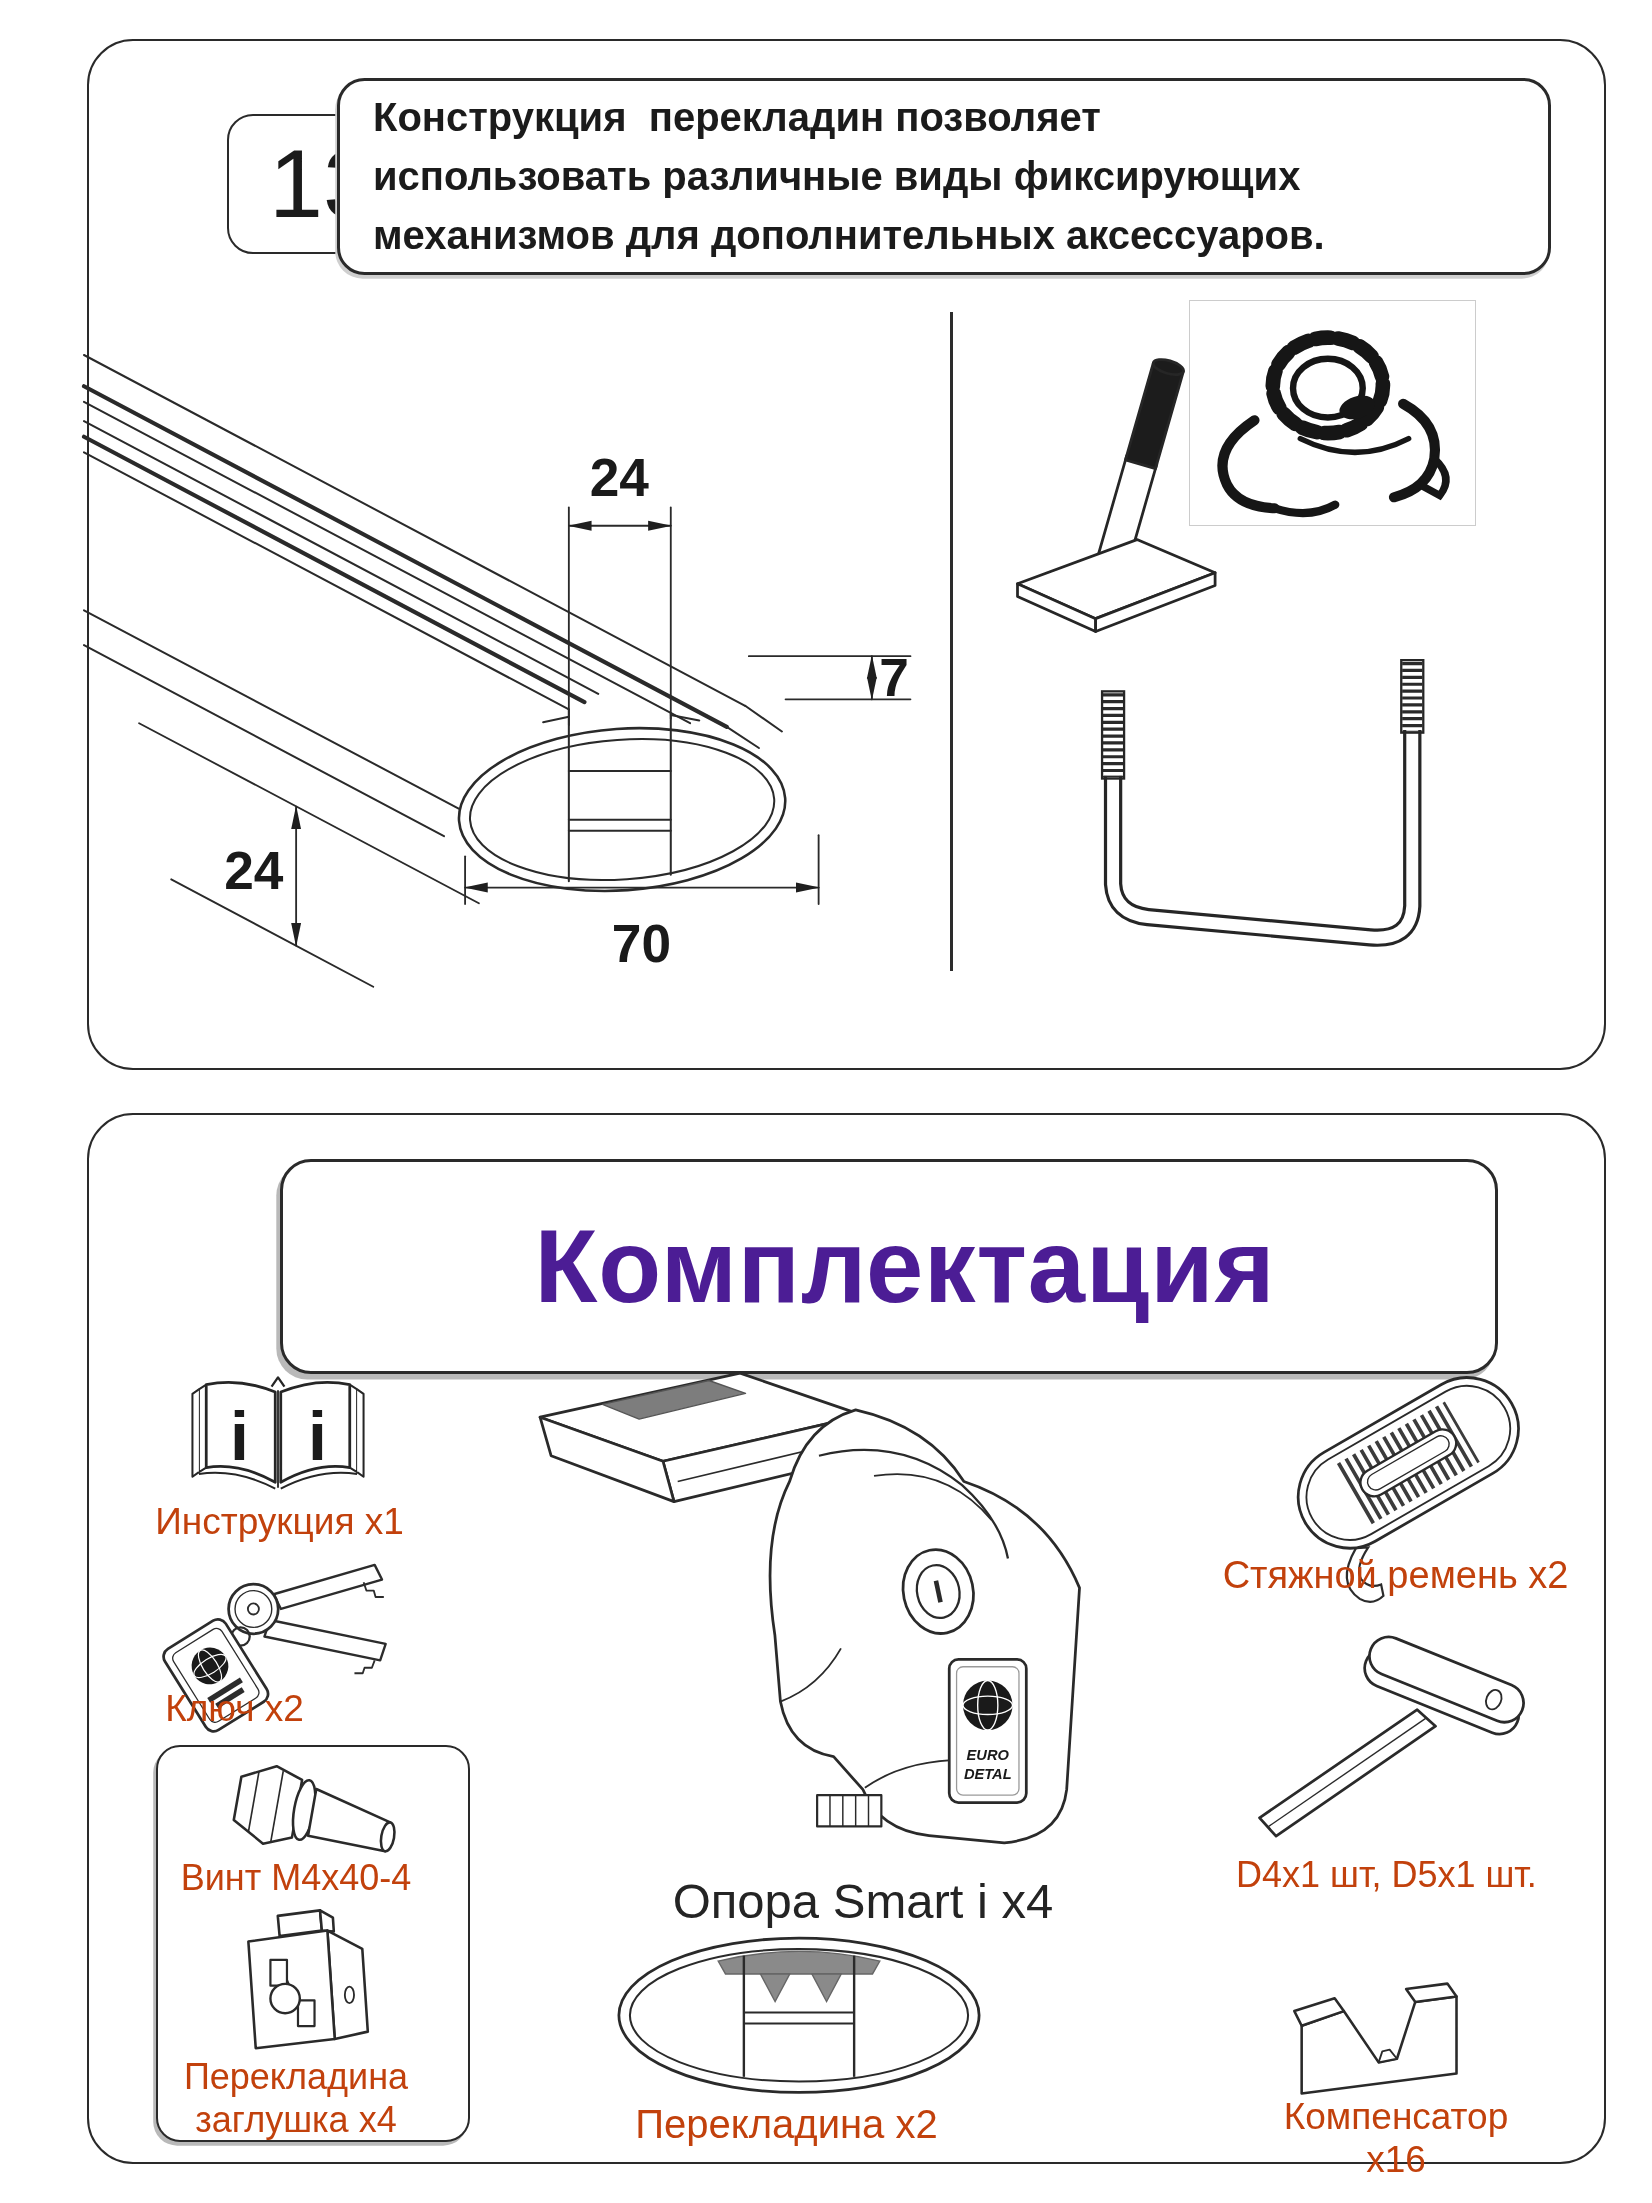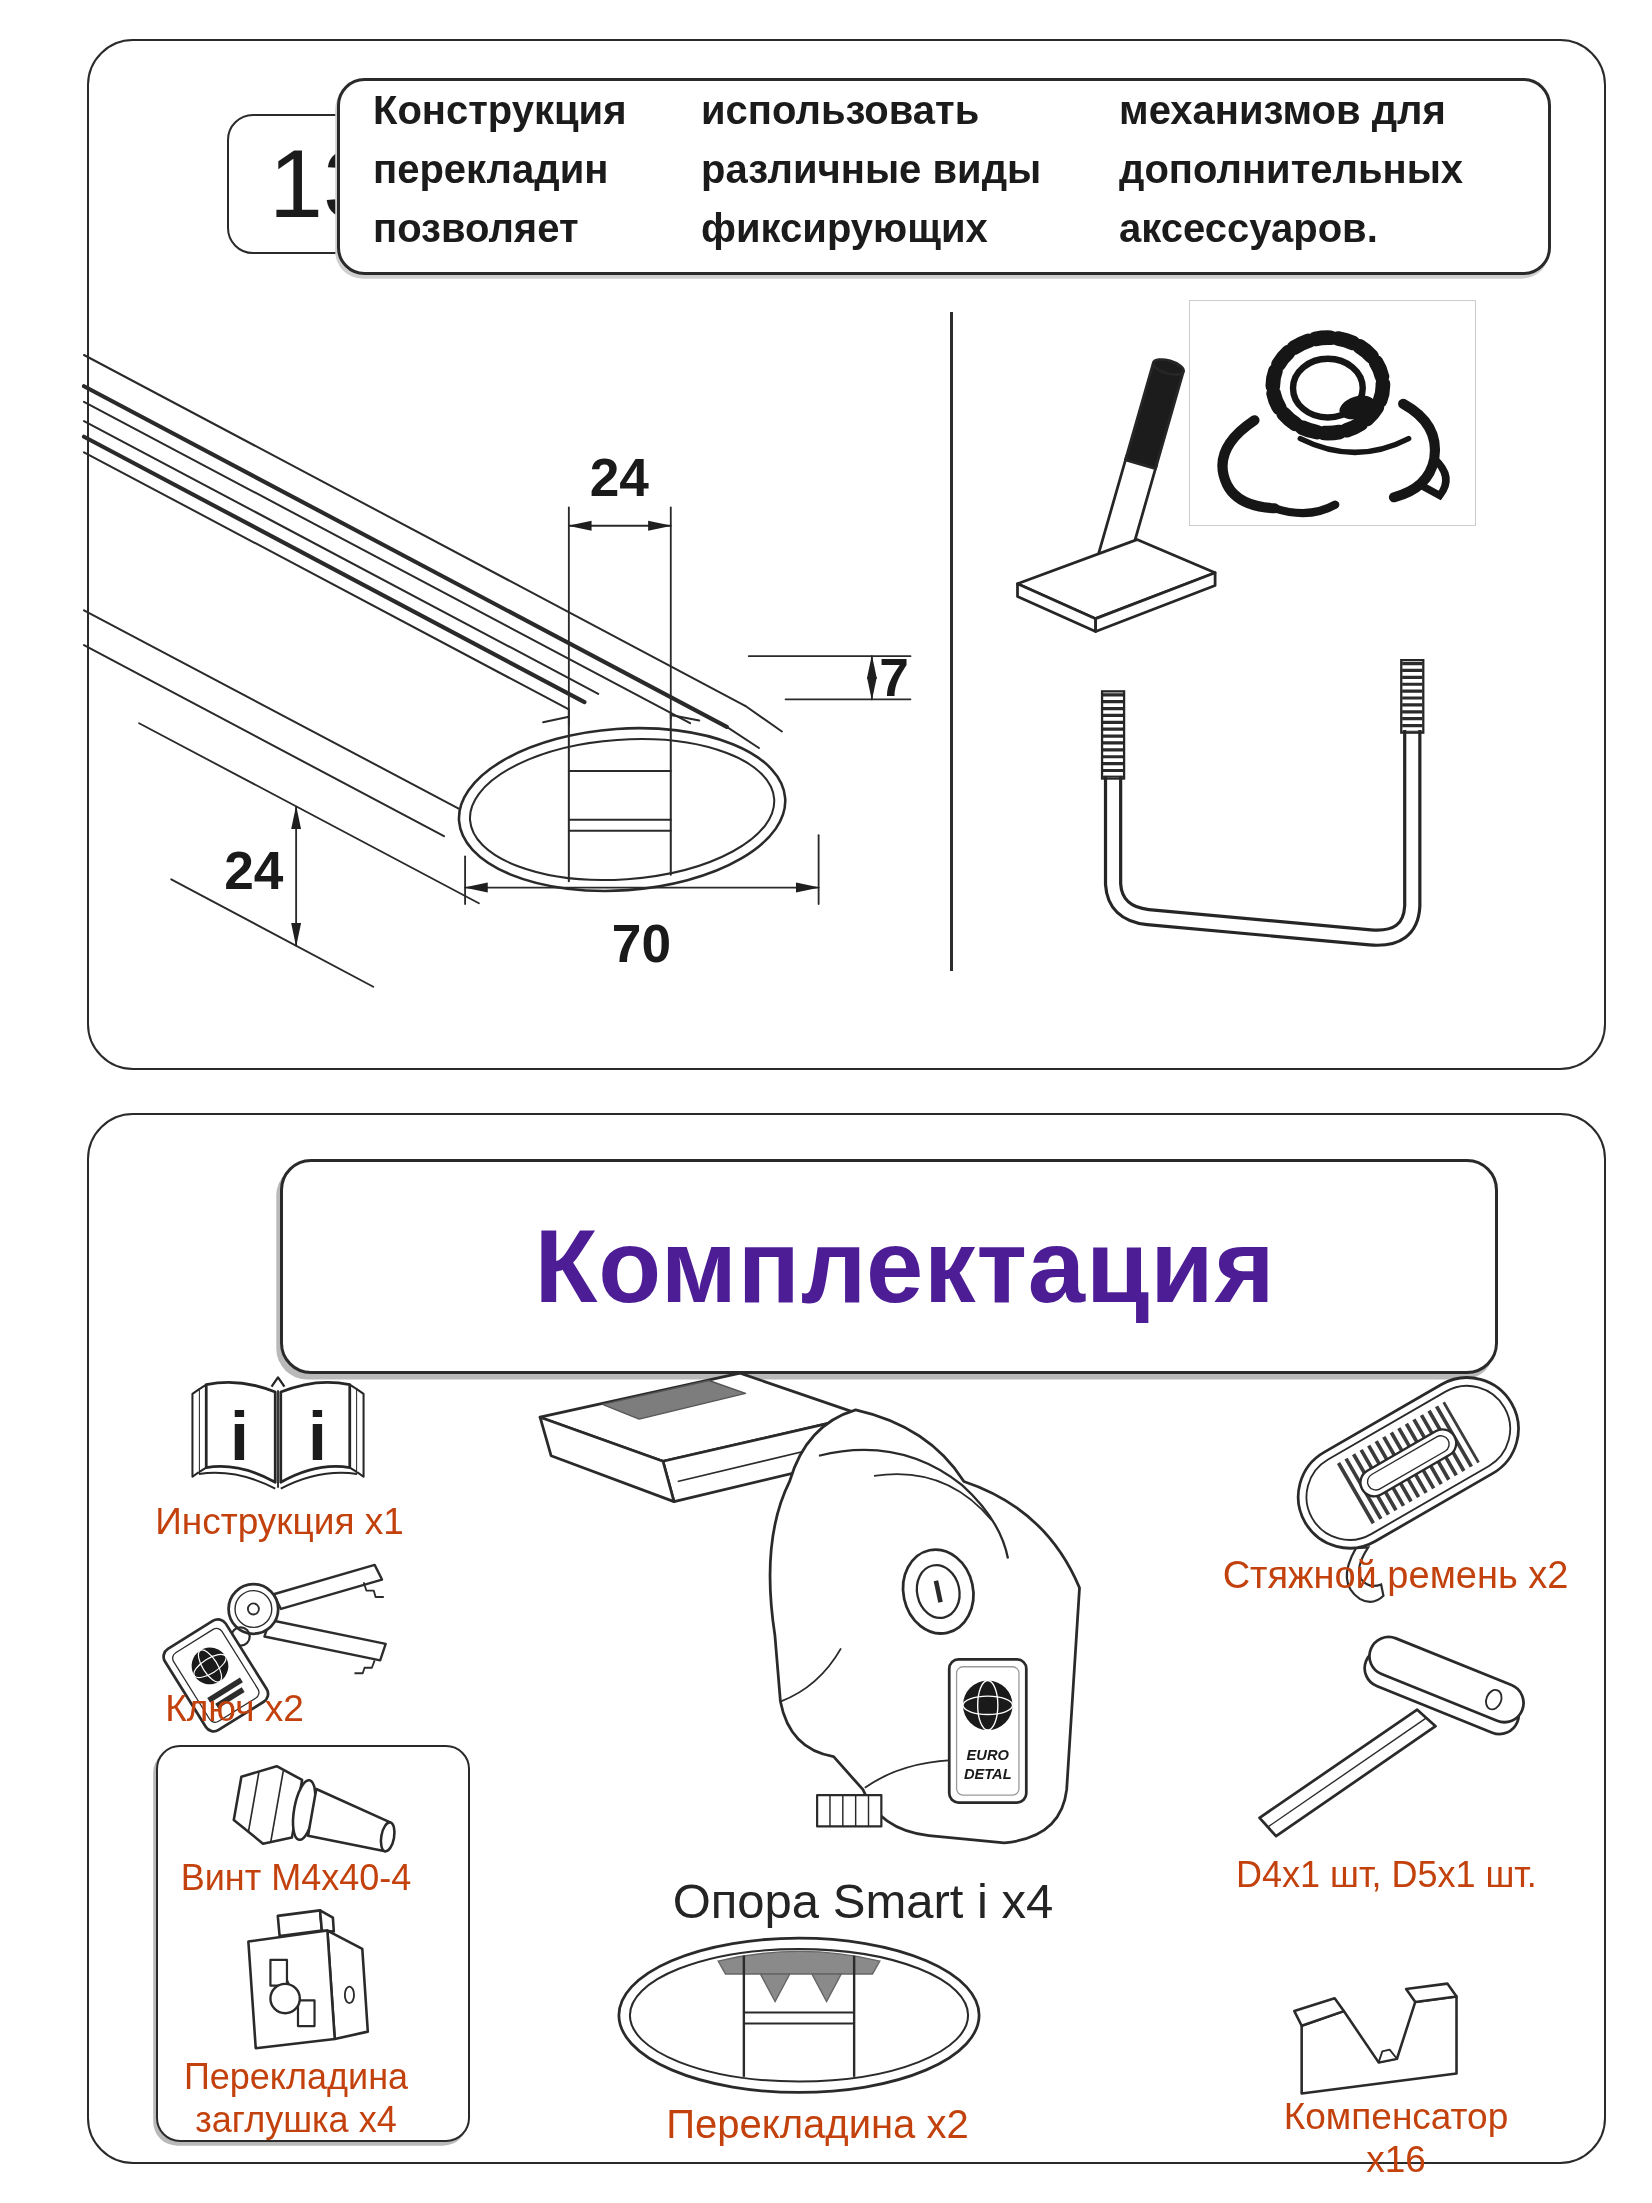--- a/index.html
+++ b/index.html
@@ -14,21 +14,21 @@
   .roundbox{position:absolute;background:#fff;border:2.8px solid #2a2a2a;padding-left:32px;}
   .lbl{position:absolute;text-align:center;color:#c2410c;line-height:1.15;}
   .lbl-left{text-align:left;}
   #step-num{
     left:138px;top:73px;width:124px;height:136px;border-radius:26px;border-width:2.3px;
     font-size:97px;display:flex;align-items:center;justify-content:center;color:#1b1b1b;
   }
   #step-textbox{
     left:335px;top:75px;width:1214px;height:197px;border-radius:27.5px;border-width:3.2px;
     box-shadow:-1.8px 3.7px 0 #cfcfcf;
-    display:flex;flex-direction:row;justify-content:center;padding-left:33px;box-sizing:border-box;
+    display:flex;flex-direction:column;justify-content:center;padding-left:33px;box-sizing:border-box;
   }
   #step-textbox .tline{
     font-weight:bold;font-size:40px;line-height:59px;color:#1b1b1b;white-space:pre-wrap;
   }
   #divider{left:950px;top:312px;width:2.8px;height:659px;background:#2c2c2c;position:absolute;}
   #knob-frame{
     left:1189px;top:300px;width:287px;height:226px;position:absolute;background:#fff;
     border:1.8px solid #cccccc;box-sizing:border-box;
   }
   #title-box{
@@ -276,21 +276,21 @@
     <ellipse cx="210" cy="95" rx="184" ry="72" stroke-width="2.2"></ellipse>
     <path d="M122,36 Q210,15 298,36 L290,50 L130,50 Z" fill="#8a8a8a" stroke="#666" stroke-width="1.5"></path>
     <path d="M168,50 L200,50 L184,80 Z" fill="#8a8a8a" stroke="#666" stroke-width="1.5"></path>
     <path d="M224,50 L256,50 L240,80 Z" fill="#8a8a8a" stroke="#666" stroke-width="1.5"></path>
     <line x1="150" y1="30" x2="150" y2="162" stroke-width="2.6"></line>
     <line x1="270" y1="30" x2="270" y2="162" stroke-width="2.6"></line>
     <line x1="150" y1="92" x2="270" y2="92" stroke-width="2.2"></line>
     <line x1="150" y1="104" x2="270" y2="104" stroke-width="2.2"></line>
   </g>
 </svg>
-<div class="lbl" style="left:588px;top:2101px;width:459px;font-size:40px;">Перекладина x2</div>
+<div class="lbl" style="left:557px;top:2101px;width:459px;font-size:40px;">Перекладина x2</div>
 
 <svg class="abs" style="left:1269px;top:1373px;" width="275" height="188" viewBox="0 0 300 205">
   <g transform="translate(152,98) rotate(-30)">
     <path d="M-96,52 Q-134,74 -120,102 Q-112,116 -96,112 L-92,100 Q-106,98 -108,84 Q-108,70 -84,58 Z" fill="#fff" stroke="#2c2c2c" stroke-width="2.4"></path>
     <rect x="-130" y="-56" width="260" height="112" rx="56" fill="#fff" stroke="#2a2a2a" stroke-width="3"></rect>
     <rect x="-121" y="-47" width="242" height="94" rx="47" fill="none" stroke="#2a2a2a" stroke-width="2"></rect>
     <line x1="-68" y1="0" x2="68" y2="0" stroke="#3c3c3c" stroke-width="76" stroke-dasharray="4 5.5"></line>
     <rect x="-58" y="-15" width="116" height="30" rx="15" fill="#fff" stroke="#2a2a2a" stroke-width="2.6"></rect>
     <rect x="-50" y="-9" width="100" height="18" rx="9" fill="none" stroke="#2a2a2a" stroke-width="1.5"></rect>
   </g>

